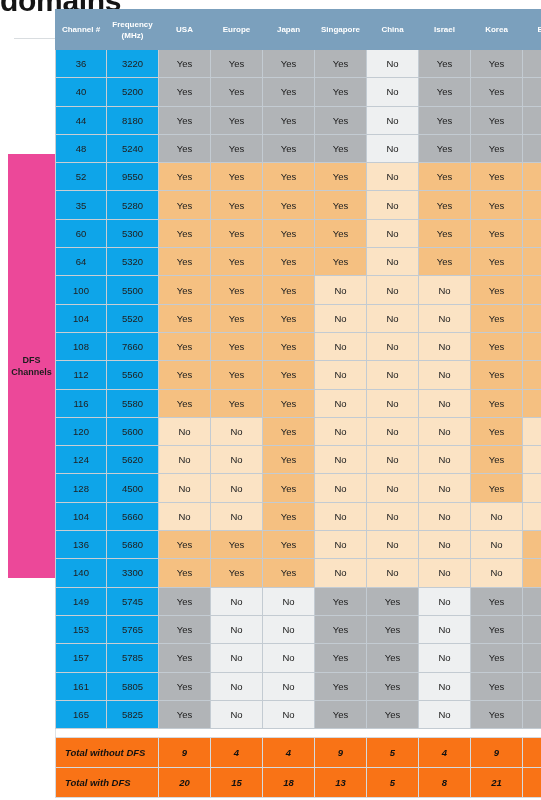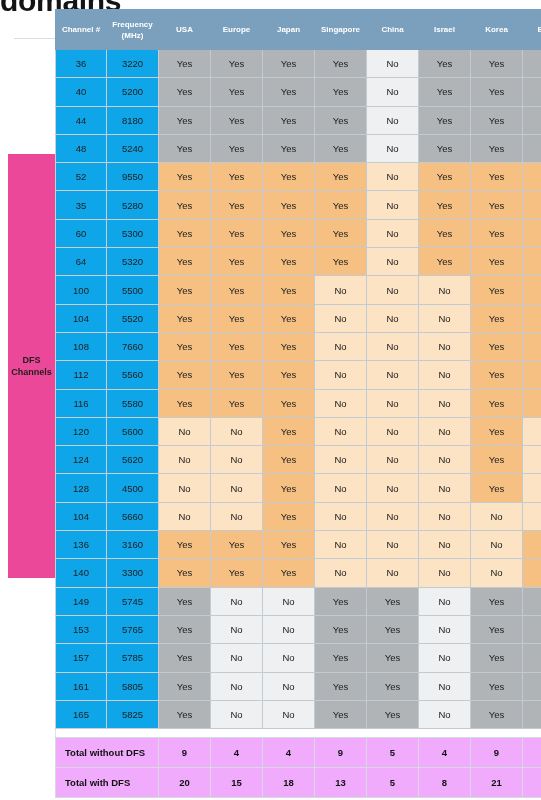--- a/index.html
+++ b/index.html
@@ -104,24 +104,25 @@
     border-collapse: collapse;
     table-layout: fixed;
   }
   .totals col.c-lbl { width: 103px; }
   .totals col.c-reg { width: 52px; }
   .totals td {
     height: 30px;
     font-size: 9.5px;
     text-align: center;
     vertical-align: middle;
-    background: #f0abfc;
+    background: #f97316;
     border: 1px solid #d5dadf;
     color: #111111;
     font-weight: bold;
+    font-style: italic;
   }
   .totals td.tlabel {
     text-align: left;
     padding-left: 9px;
     font-size: 9.5px;
     font-weight: bold;
   }
 </style>
 </head>
 <body>
@@ -368,21 +369,21 @@
           <td class="o-no">No</td>
           <td class="o-yes">Yes</td>
           <td class="o-no">No</td>
           <td class="o-no">No</td>
           <td class="o-no">No</td>
           <td class="o-no">No</td>
           <td class="o-no">No</td>
         </tr>
         <tr>
           <td class="keycol">136</td>
-          <td class="keycol">3160</td>
+          <td class="keycol">5680</td>
           <td class="o-yes">Yes</td>
           <td class="o-yes">Yes</td>
           <td class="o-yes">Yes</td>
           <td class="o-no">No</td>
           <td class="o-no">No</td>
           <td class="o-no">No</td>
           <td class="o-no">No</td>
           <td class="o-yes">Yes</td>
         </tr>
         <tr>

